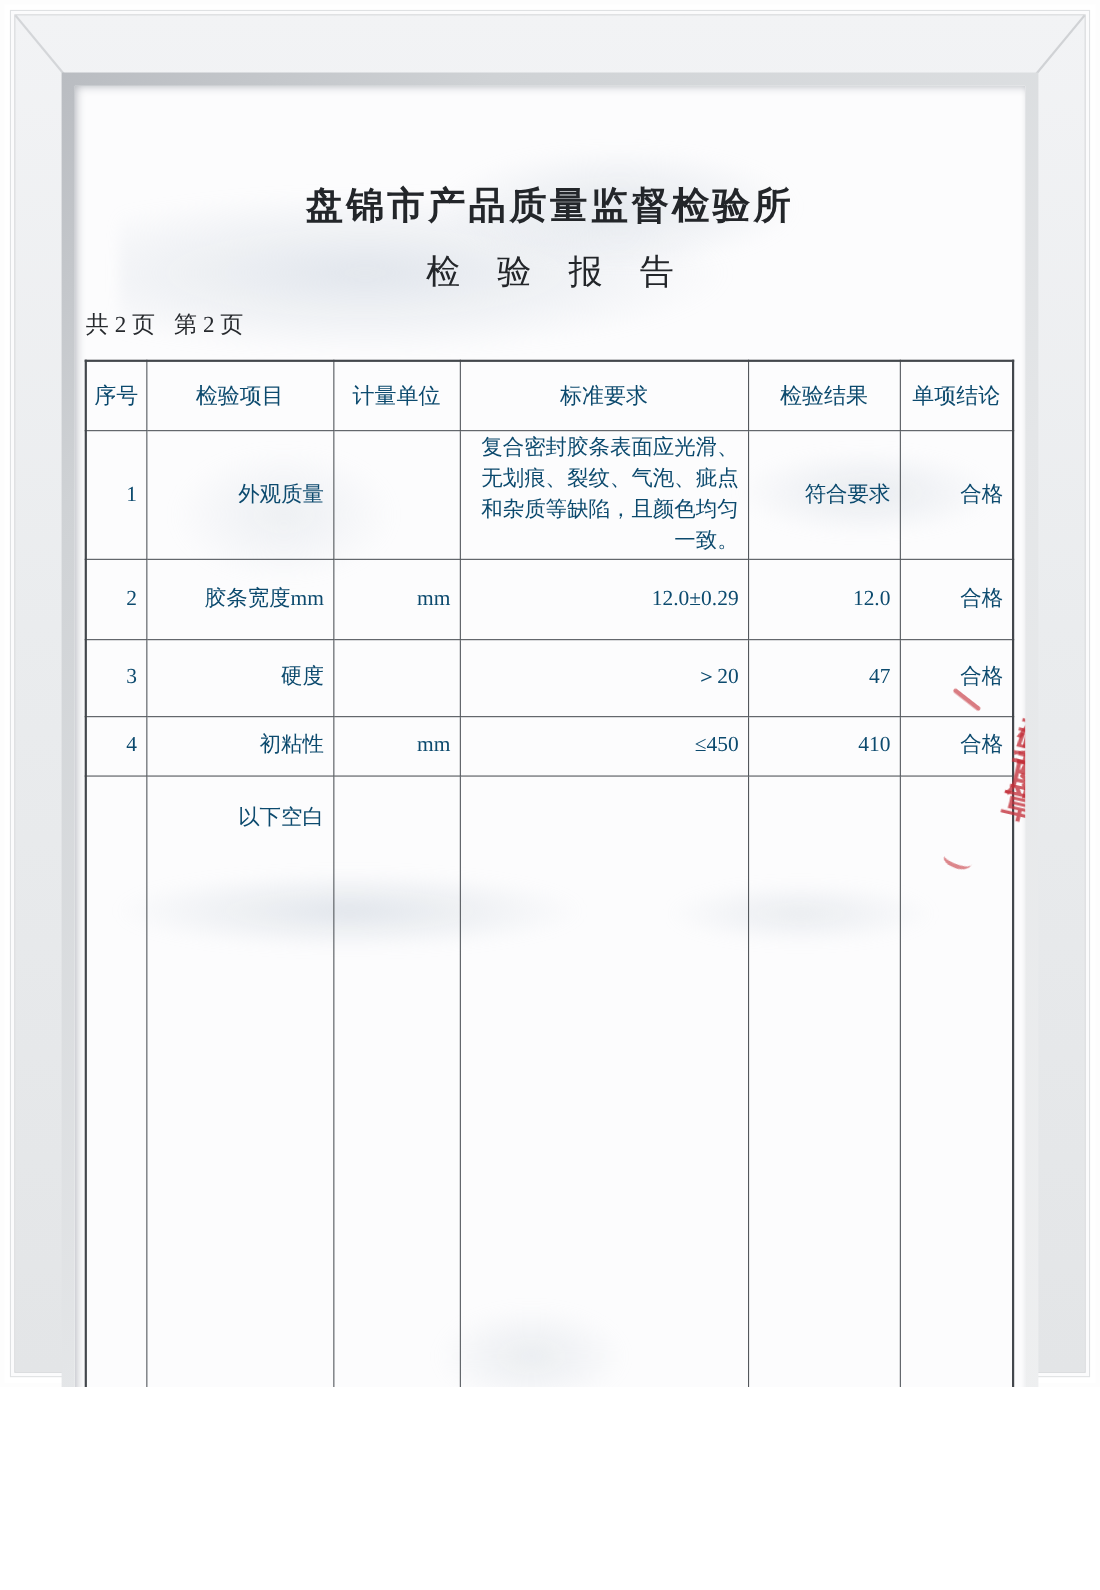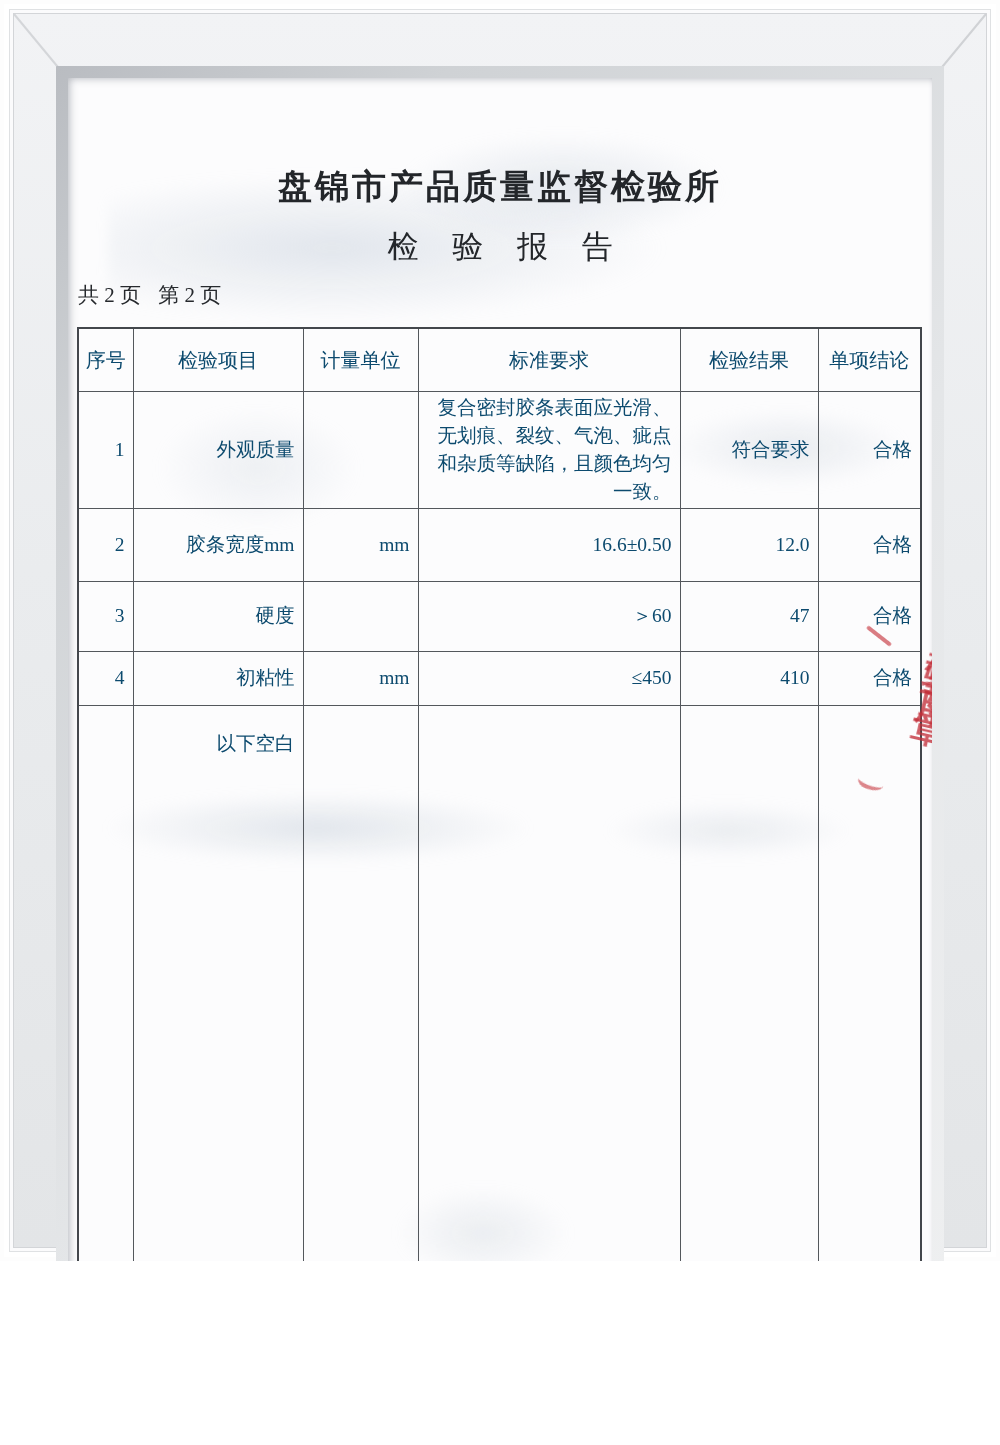--- a/index.html
+++ b/index.html
@@ -173,29 +173,29 @@
           <td>外观质量</td>
           <td></td>
           <td class="c-std">复合密封胶条表面应光滑、无划痕、裂纹、气泡、疵点和杂质等缺陷，且颜色均匀一致。</td>
           <td>符合要求</td>
           <td class="c-concl">合格</td>
         </tr>
         <tr class="row-2">
           <td class="c-no">2</td>
           <td>胶条宽度mm</td>
           <td>mm</td>
-          <td class="c-std">16.6±0.50</td>
+          <td class="c-std">12.0±0.29</td>
           <td>12.0</td>
           <td class="c-concl">合格</td>
         </tr>
         <tr class="row-3">
           <td class="c-no">3</td>
           <td>硬度</td>
           <td></td>
-          <td class="c-std">＞60</td>
+          <td class="c-std">＞20</td>
           <td>47</td>
           <td class="c-concl">合格</td>
         </tr>
         <tr class="row-4">
           <td class="c-no">4</td>
           <td>初粘性</td>
           <td>mm</td>
           <td class="c-std">≤450</td>
           <td>410</td>
           <td class="c-concl">合格</td>

